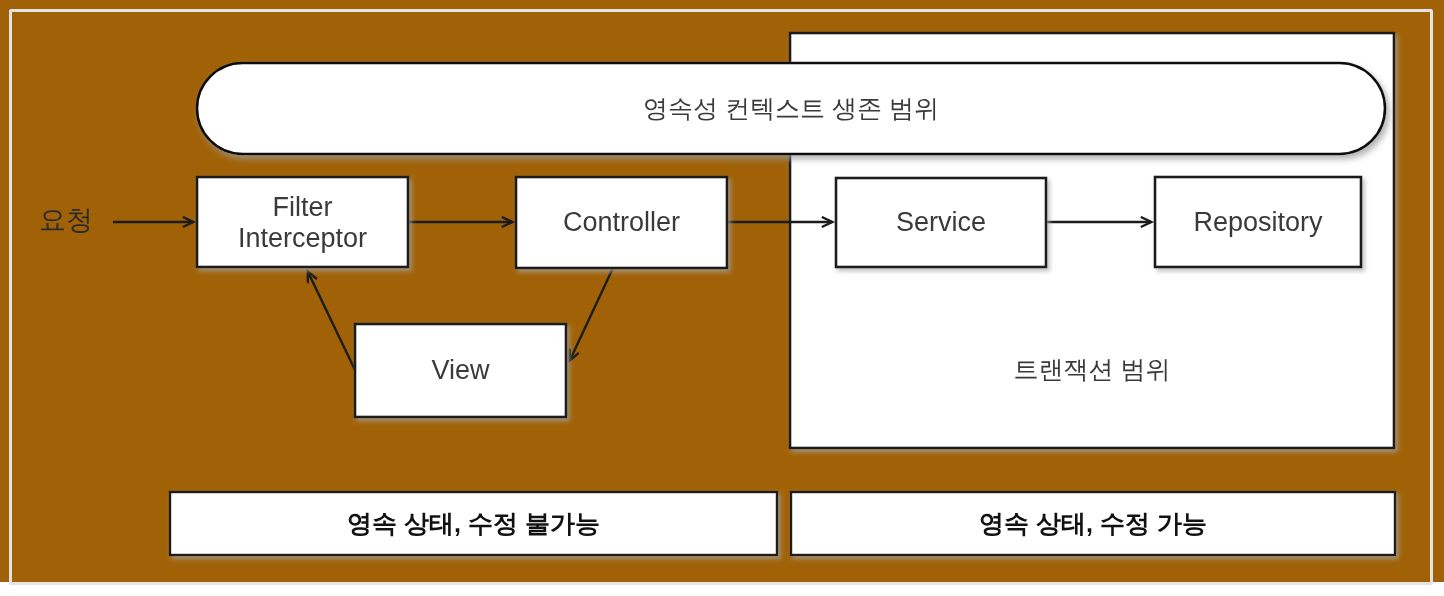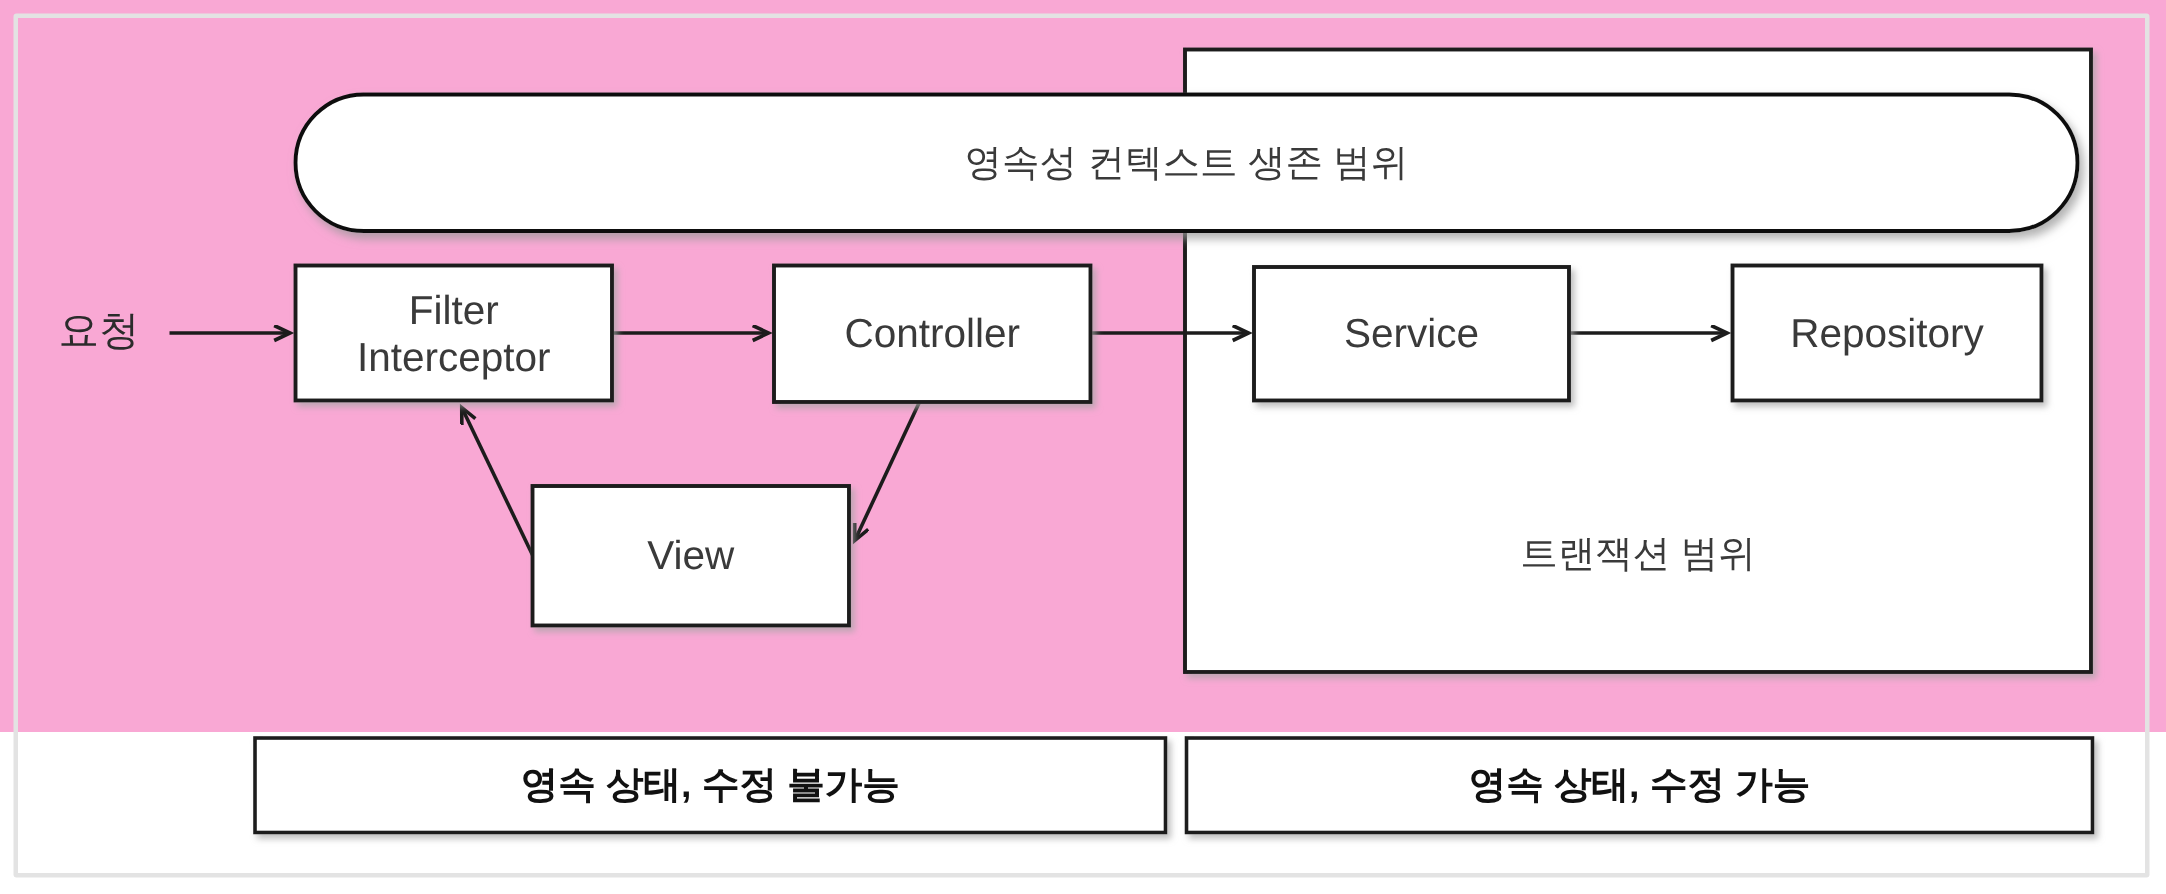--- a/index.html
+++ b/index.html
@@ -5,22 +5,22 @@
 <style>
   html,body{margin:0;padding:0;}
   body{
     width:1444px;height:596px;
     background:#ffffff;
     font-family:"Liberation Sans","DejaVu Sans",sans-serif;
     overflow:hidden;
   }
   #canvas{
     position:relative;
-    width:1444px;height:488px;
-    background:#f9a8d4;
+    width:1444px;height:582px;
+    background:#a16207;
   }
   #outer-frame{
     position:absolute;
     left:9px;top:9px;
     width:1424px;height:576px;
     border:3px solid #e3e3e3;
     box-sizing:border-box;
     border-radius:2px;
   }
   svg#diagram{

